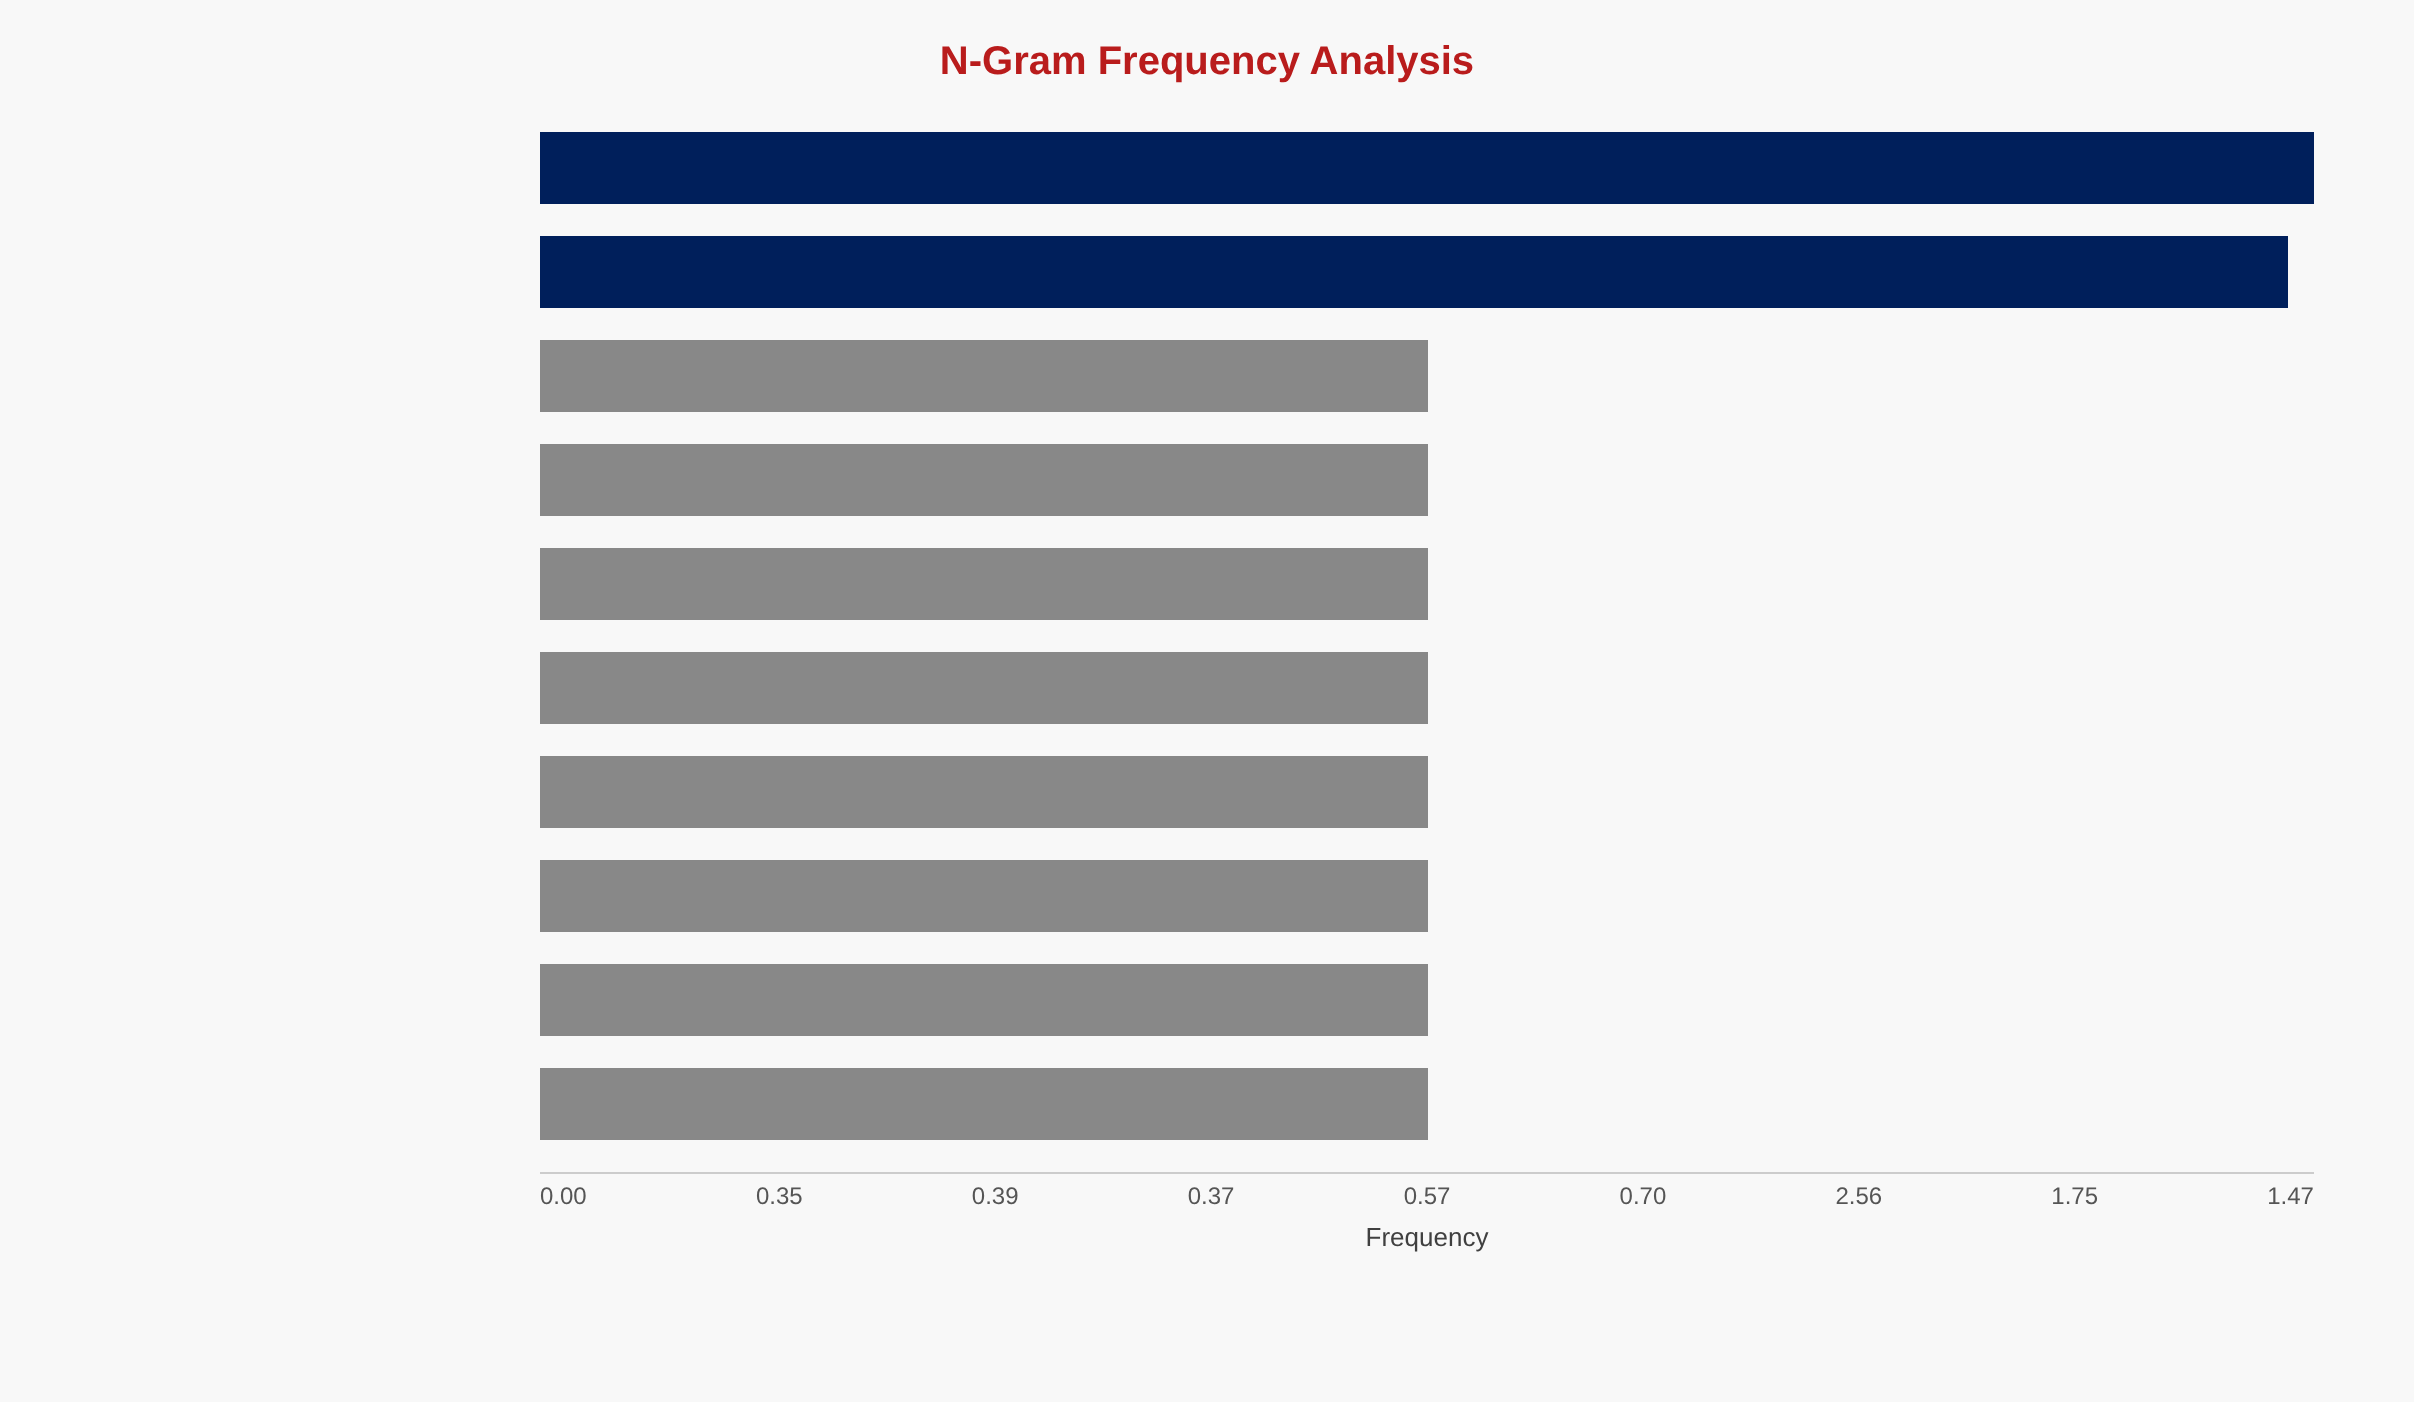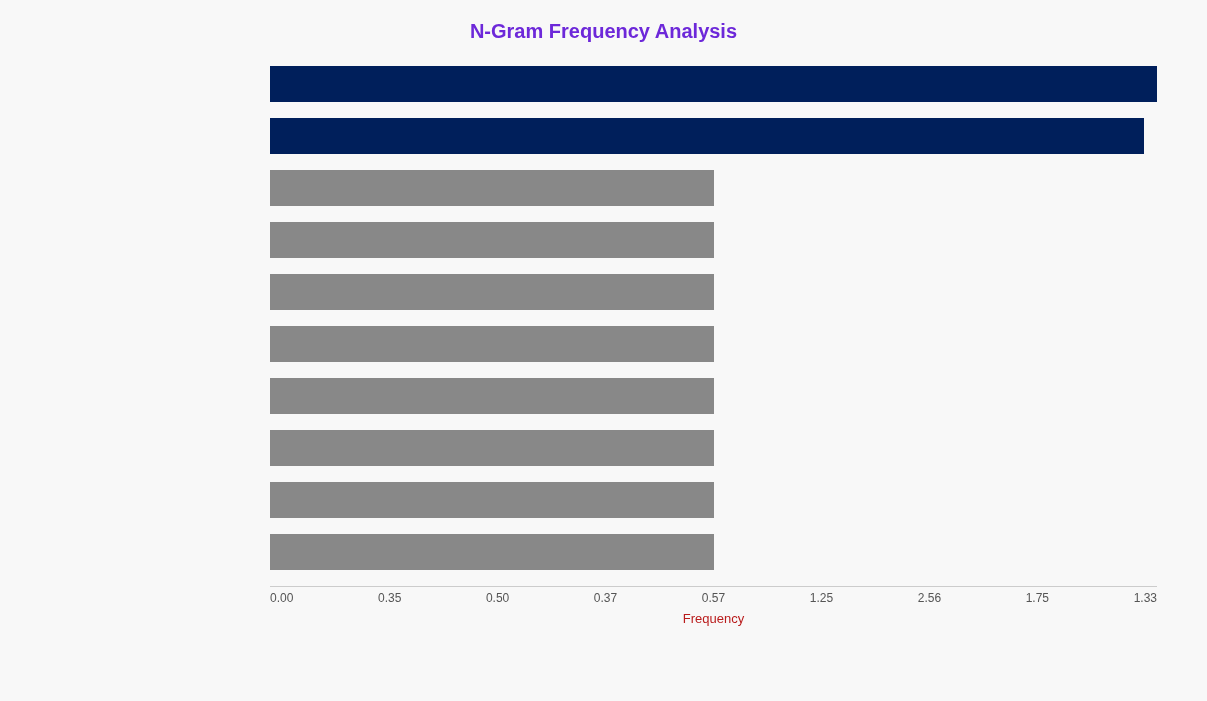--- a/index.html
+++ b/index.html
@@ -15,21 +15,21 @@
       height: 701px;
       background: #f8f8f8;
       position: relative;
       padding: 20px 0 80px 0;
     }
     .chart-title {
       text-align: center;
       font-size: 20px;
       font-weight: bold;
       margin-bottom: 15px;
-      color: #6d28d9;
+      color: #b91c1c;
     }
     .chart-area {
       display: flex;
       flex-direction: column;
       padding-left: 270px;
       padding-right: 50px;
       position: relative;
     }
     .bar-row {
       display: flex;
@@ -71,21 +71,21 @@
       gap: 28px;
     }
     .x-tick {
       font-size: 12px;
       color: #555;
       text-align: center;
     }
     .x-label {
       text-align: center;
       font-size: 13px;
-      color: #b91c1c;
+      color: #404040;
       margin-top: 6px;
     }
     .bars-wrapper {
       position: relative;
     }
   </style>
 </head>
 <body>
 
 <div class="chart-container">
@@ -152,23 +152,23 @@
             <div class="bar-fill" style="width: 50%; background-color: rgb(136, 136, 136);"></div>
           </div>
         </div>
       </div>
   </div>
   <div class="x-axis">
     <div class="x-axis-line"></div>
     <div class="x-ticks" id="x-ticks">
         <span class="x-tick">0.00</span>
         <span class="x-tick">0.35</span>
-        <span class="x-tick">0.50</span>
+        <span class="x-tick">0.39</span>
         <span class="x-tick">0.37</span>
         <span class="x-tick">0.57</span>
-        <span class="x-tick">1.25</span>
+        <span class="x-tick">0.70</span>
         <span class="x-tick">2.56</span>
         <span class="x-tick">1.75</span>
-        <span class="x-tick">1.33</span>
+        <span class="x-tick">1.47</span>
       </div>
     <div class="x-label">Frequency</div>
   </div>
 </div>
 
 </body></html>

